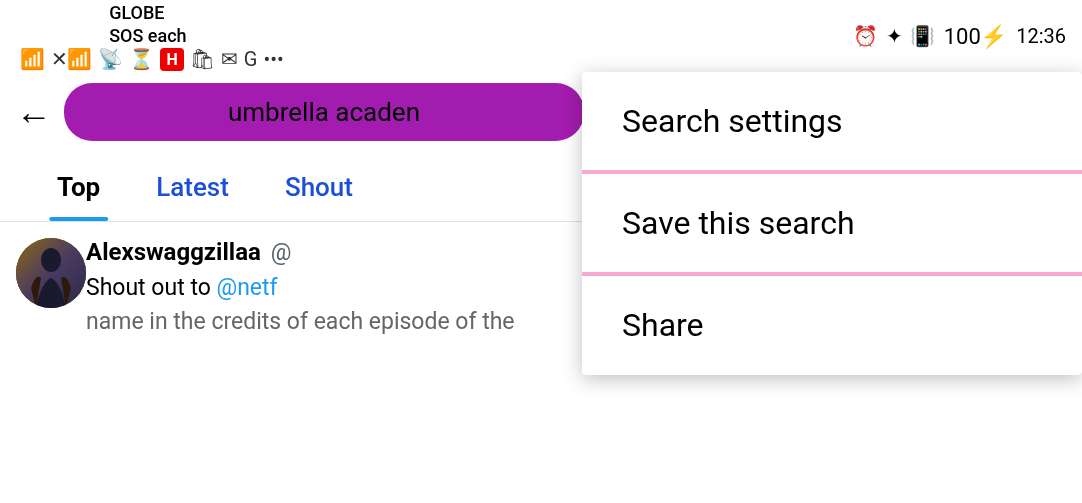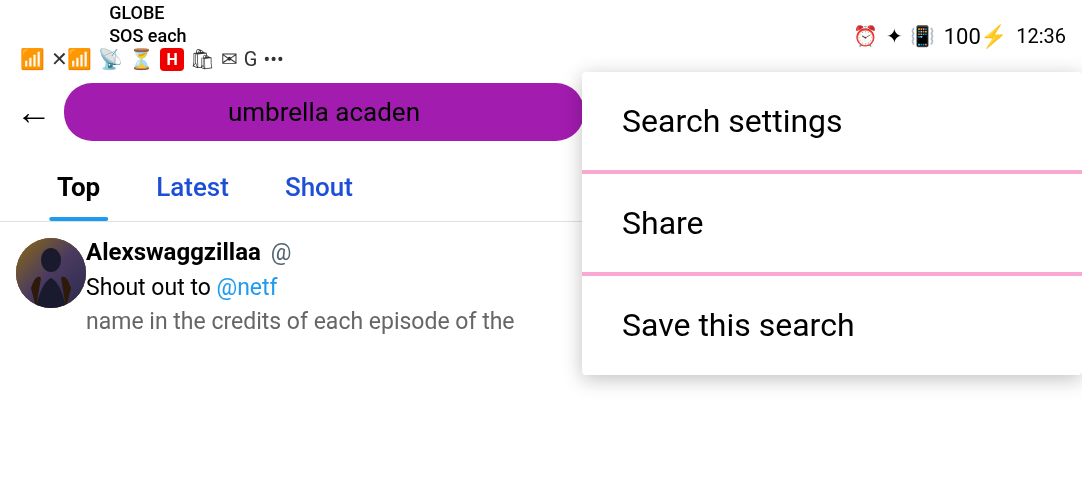--- a/index.html
+++ b/index.html
@@ -305,18 +305,18 @@
     </div>
     <div class="tweet-text-2">name in the credits of each episode of the</div>
   </div>
 </div>
 
 <div class="dropdown-menu">
   <div class="dropdown-item">
     <span>Search settings</span>
   </div>
   <div class="dropdown-item">
+    <span>Save this search</span>
+  </div>
+  <div class="dropdown-item">
     <span>Share</span>
   </div>
-  <div class="dropdown-item">
-    <span>Save this search</span>
-  </div>
 </div>
 
 </body></html>

